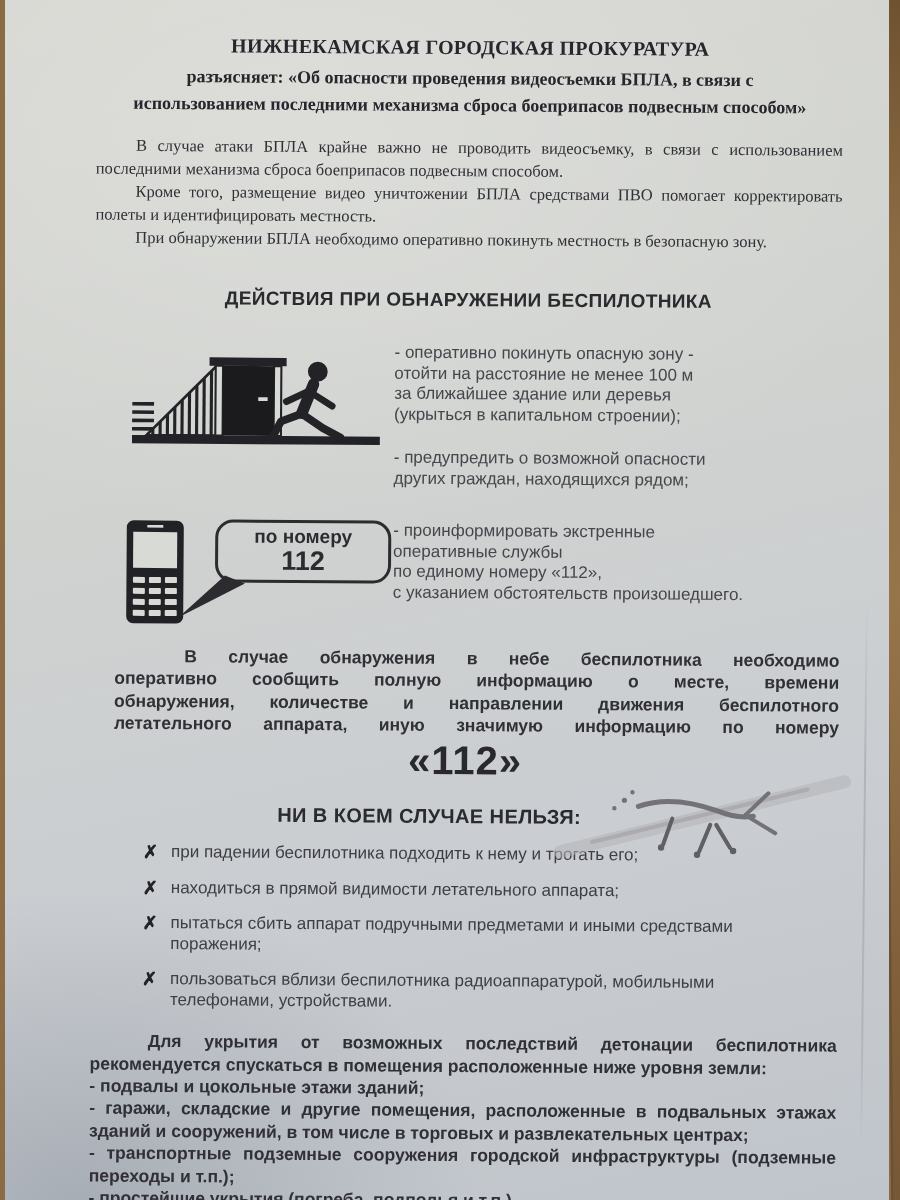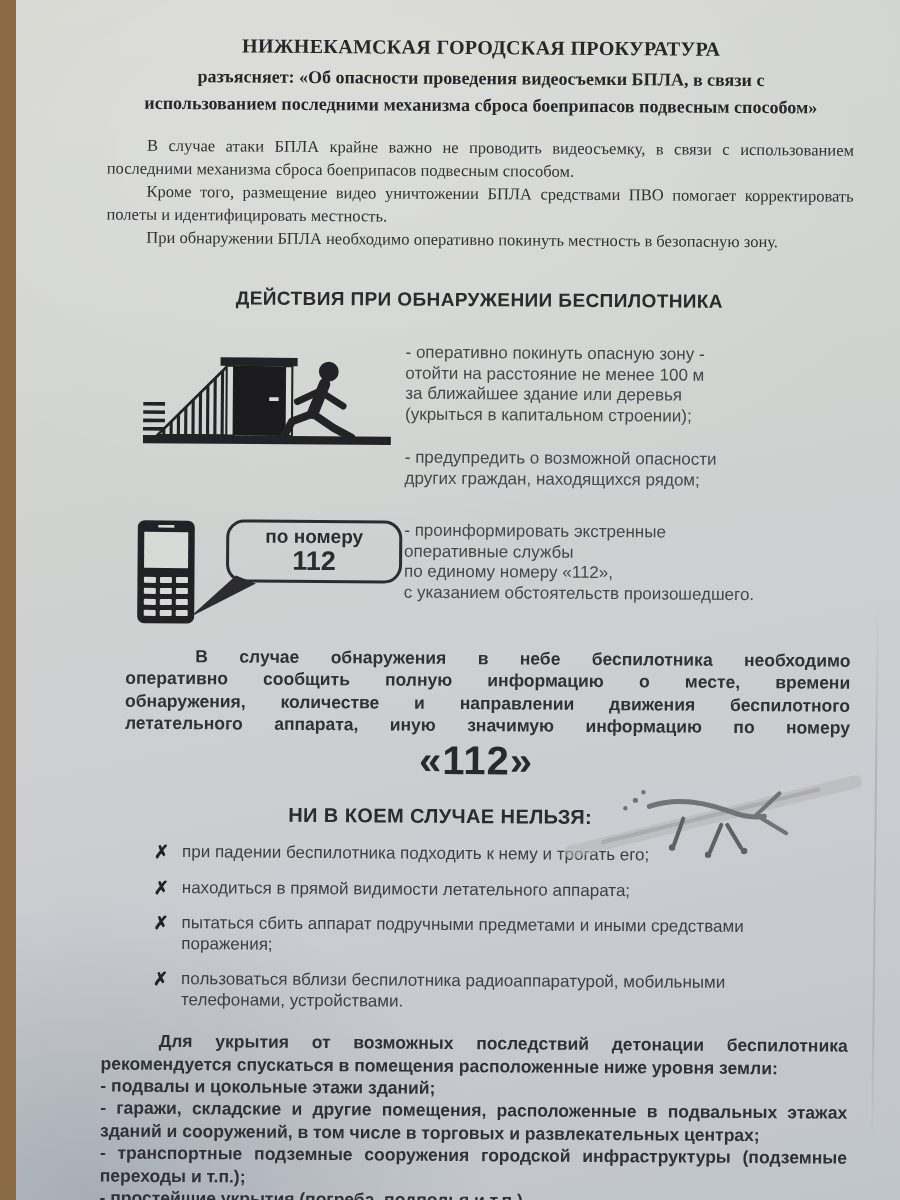--- a/index.html
+++ b/index.html
@@ -6,21 +6,21 @@
   body{width:900px;height:1200px;overflow:hidden;background:#8b6b44;
        font-family:"Liberation Sans",sans-serif;}
   .photo{position:relative;width:900px;height:1200px;overflow:hidden;}
   .edge-shadow{position:absolute;top:0;right:0;width:26px;height:100%;
         background:rgba(62,52,40,.45);
         clip-path:polygon(22% 0,100% 0,100% 100%,66% 100%,48% 60%,30% 22%);}
   .wood-clip{position:absolute;top:0;right:0;width:22px;height:100%;
         background:linear-gradient(180deg,#6f5230 0%,#8b6b44 20%,#97754b 50%,#82603b 80%,#775836 100%);
         clip-path:polygon(27% 0,100% 0,100% 100%,70% 100%,52% 60%,34% 22%);}
   
-  .paper{position:absolute;left:16px;top:0;width:884px;height:1200px;overflow:hidden;
+  .paper{position:absolute;left:5px;top:0;width:884px;height:1200px;overflow:hidden;
          background:
            radial-gradient(120% 55% at 35% 12%, rgba(255,255,255,.20), rgba(255,255,255,0) 60%),
            radial-gradient(70% 40% at 8% 100%, rgba(95,105,120,.28), rgba(95,105,120,0) 65%),
            linear-gradient(168deg,#d6d7d1 0%,#d1d3d0 35%,#cacdd1 68%,#c0c5cb 100%);}
   .crease{position:absolute;left:858px;top:600px;width:2px;height:545px;
           background:linear-gradient(180deg,rgba(255,255,255,0),rgba(130,136,146,.35) 30%,rgba(130,136,146,.3) 80%,rgba(255,255,255,0));
           transform:rotate(.6deg);}
   .content{position:relative;padding:30px 45px 0 92px;color:#2b2b30;
            transform:rotate(.4deg);transform-origin:50% 0;}
   .pre{white-space:pre-line;}

